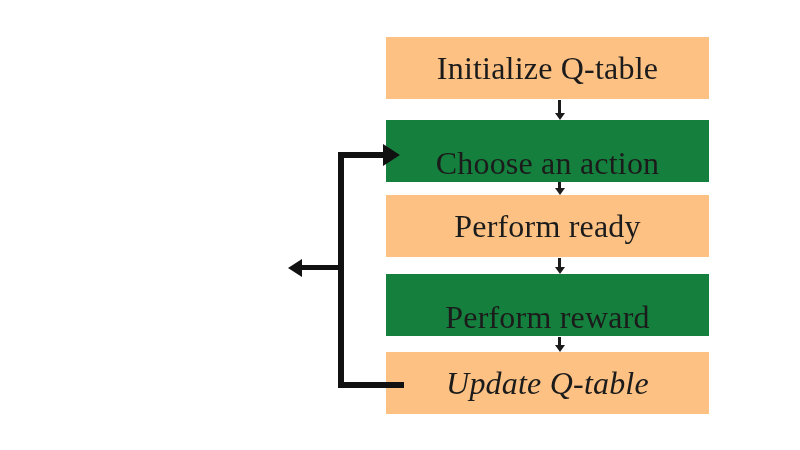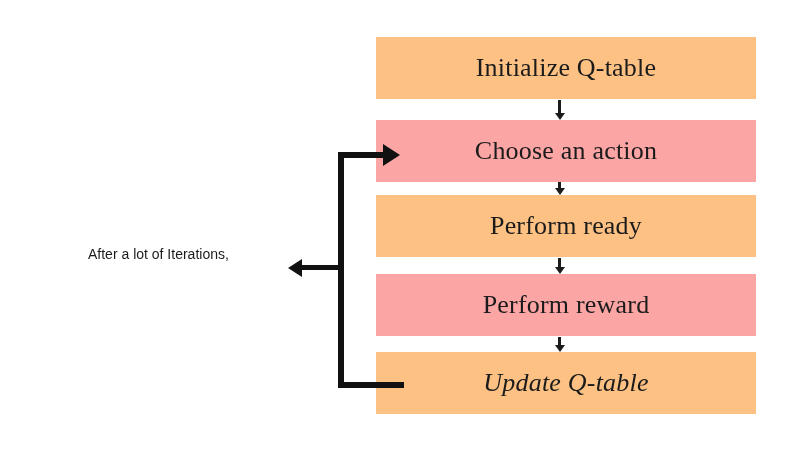--- a/index.html
+++ b/index.html
@@ -14,35 +14,35 @@
   #canvas {
     position: relative;
     width: 800px;
     height: 450px;
     background: #ffffff;
     overflow: hidden;
   }
   
   .flow-box {
     position: absolute;
-    left: 376px;
-    width: 380px;
+    left: 386px;
+    width: 323px;
     height: 62px;
     display: flex;
     align-items: center;
     justify-content: center;
     box-sizing: border-box;
     font-family: "Liberation Serif", serif;
-    font-size: 26px;
+    font-size: 32px;
     color: #1b1b1b;
     letter-spacing: 0.2px;
     white-space: nowrap;
   }
   .flow-box.shade-light { background: #fcc183; }
-  .flow-box.shade-dark  { background: #fca5a5; }
+  .flow-box.shade-dark  { background: #15803d; align-items: flex-end; }
 
   .box-1 { top: 37px; }
   .box-2 { top: 120px; }
   .box-3 { top: 195px; }
   .box-4 { top: 274px; }
   .box-5 { top: 352px; font-style: italic; }
 
   
   .connector {
     position: absolute;
@@ -167,16 +167,15 @@
 
   <div class="loop-bottom"></div>
   <div class="loop-vert"></div>
   <div class="loop-top"></div>
   <div class="loop-top-head"></div>
 
   <div class="loop-left"></div>
   <div class="loop-left-head"></div>
 
   <div class="annotation">
-    <span class="line">After a lot of Iterations,</span>
   </div>
 
 </div>
 
 </body></html>

